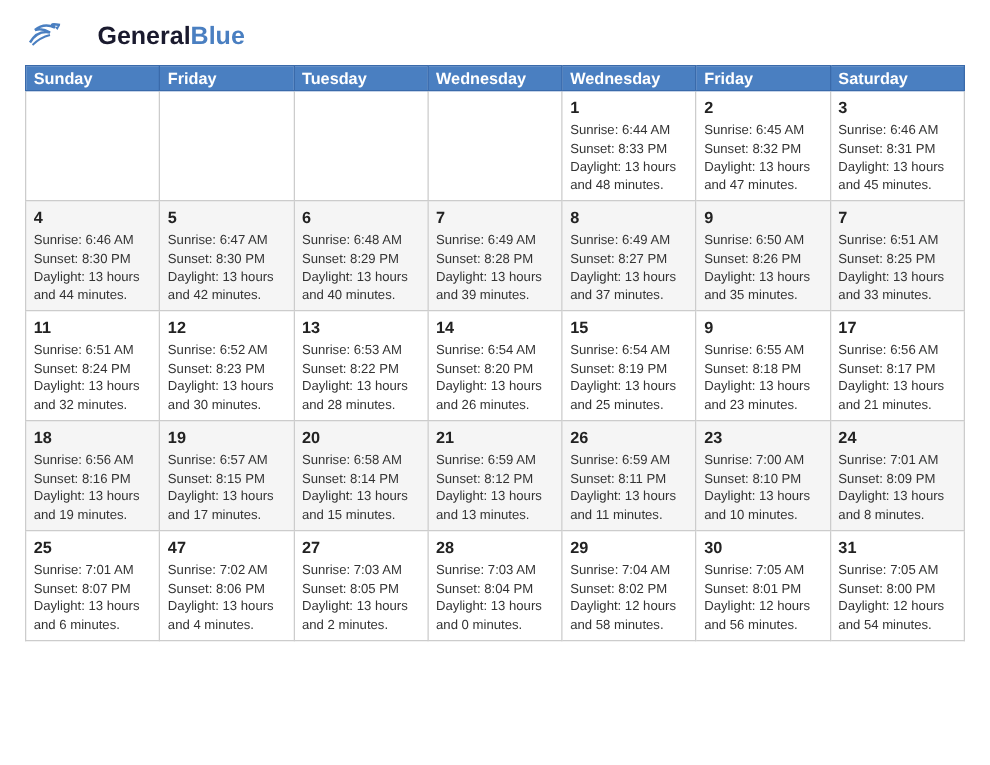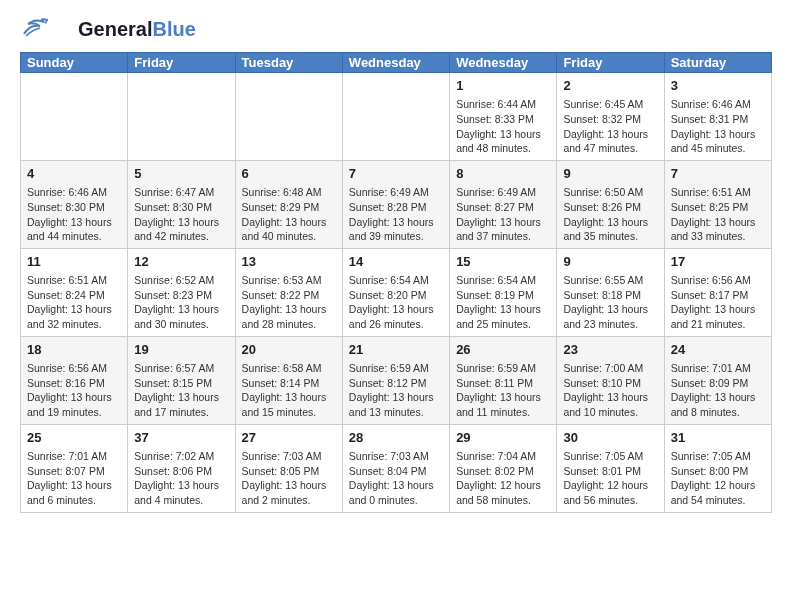--- a/index.html
+++ b/index.html
@@ -219,21 +219,21 @@
           <span class="day-num">24</span>
           <div class="day-info">Sunrise: 7:01 AM<br>Sunset: 8:09 PM<br>Daylight: 13 hours and 8 minutes.</div>
         </td>
       </tr>
       <tr>
         <td>
           <span class="day-num">25</span>
           <div class="day-info">Sunrise: 7:01 AM<br>Sunset: 8:07 PM<br>Daylight: 13 hours and 6 minutes.</div>
         </td>
         <td>
-          <span class="day-num">37</span>
+          <span class="day-num">47</span>
           <div class="day-info">Sunrise: 7:02 AM<br>Sunset: 8:06 PM<br>Daylight: 13 hours and 4 minutes.</div>
         </td>
         <td>
           <span class="day-num">27</span>
           <div class="day-info">Sunrise: 7:03 AM<br>Sunset: 8:05 PM<br>Daylight: 13 hours and 2 minutes.</div>
         </td>
         <td>
           <span class="day-num">28</span>
           <div class="day-info">Sunrise: 7:03 AM<br>Sunset: 8:04 PM<br>Daylight: 13 hours and 0 minutes.</div>
         </td>

